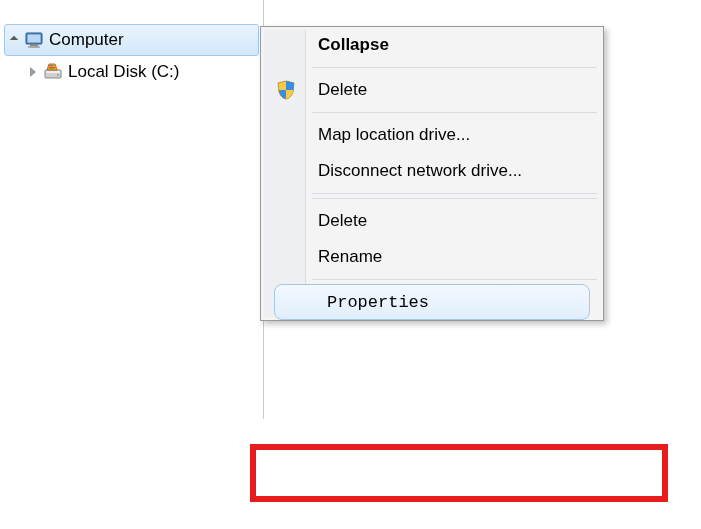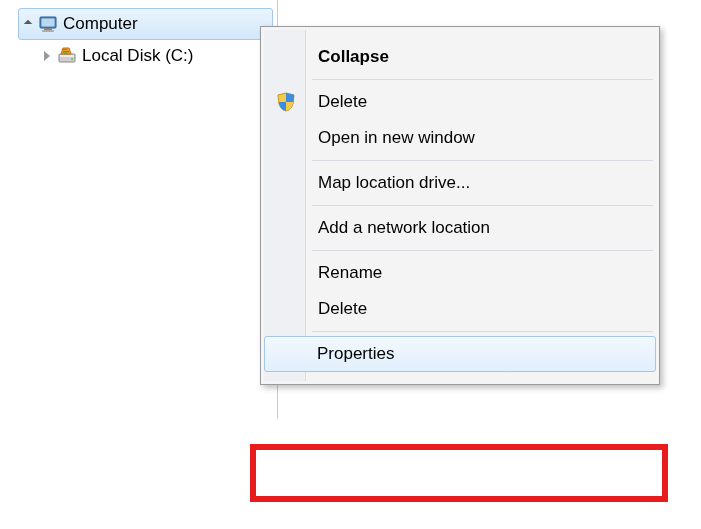--- a/index.html
+++ b/index.html
@@ -9,26 +9,26 @@
     font-size: 17px;
     color: #000;
     background: #fff;
     width: 701px;
     height: 529px;
     position: relative;
     overflow: hidden;
   }
   .tree {
     position: absolute;
-    left: 14px;
+    left: 0;
     top: 0;
     width: 264px;
     height: 419px;
     border-right: 1px solid #b6d0e8;
-    padding-top: 8px;
+    padding-top: 24px;
   }
   .tree-item {
     display: flex;
     align-items: center;
     height: 32px;
     padding-left: 10px;
     cursor: default;
   }
   .tree-item.child { padding-left: 30px; }
   .tree-item.selected {
@@ -60,25 +60,25 @@
     align-items: center;
     justify-content: center;
   }
   .spacer { height: 18px; }
   .label { white-space: nowrap; }
 
   .context-menu {
     position: absolute;
     left: 260px;
     top: 26px;
-    width: 400px;
+    width: 344px;
     background: #f4f4f4;
     border: 1px solid #9a9a9a;
     box-shadow: 3px 3px 6px rgba(0,0,0,0.25);
-    padding: 12px 3px;
+    padding: 0 3px;
   }
   .menu-icon-col {
     position: absolute;
     left: 3px; top: 3px; bottom: 3px;
     width: 42px;
     background: #eef0f4;
     border-right: 1px solid #d8dce2;
   }
   .menu-item {
     position: relative;
@@ -86,23 +86,24 @@
     align-items: center;
     height: 36px;
     padding-left: 54px;
     cursor: default;
     z-index: 2;
   }
   .menu-item.bold { font-weight: bold; }
   .menu-item.hovered {
     background: linear-gradient(#f2f8fe, #e1effc);
     border: 1px solid #a3c8ea;
-    border-radius: 3px;
-    margin: 0 0;
+    border-radius: 8px;
+    margin: 0 10px;
     padding-left: 52px;
+    font-family: Liberation Mono, monospace;
   }
   .menu-sep {
     position: relative;
     height: 1px;
     background: #d8dce2;
     margin: 4px 3px 4px 48px;
     z-index: 2;
   }
   .menu-left-icon {
     position: absolute;
@@ -177,40 +178,37 @@
         <path d="M10 1 L18 3 L17 12 Q15 18 10 19 Q5 18 3 12 L2 3 Z" fill="#f7c948" stroke="#c09820"></path>
         <path d="M10 1 L18 3 L17 12 Q15 18 10 19 Z" fill="#3a8de0"></path>
         <path d="M10 1 L10 19 Q5 18 3 12 L2 3 Z M10 1 L2 3 L3 10 L10 10 Z" fill="#f7c948"></path>
         <path d="M10 1 L18 3 L17 10 L10 10 Z" fill="#3a8de0"></path>
         <path d="M10 10 L17 10 L17 12 Q15 18 10 19 Z" fill="#f7c948"></path>
         <path d="M10 10 L3 10 L3 12 Q5 18 10 19 Z" fill="#3a8de0"></path>
       </svg>
     </span>
     <span>Delete</span>
   </div>
-  <div class="menu-item">
-    <span>Open in new window</span>
-  </div>
   <div class="menu-sep"></div>
 
   <div class="menu-item">
     <span>Map location drive...</span>
   </div>
-  <div class="menu-sep"></div>
-
-  <div class="menu-item">
-    <span>Add a network location</span>
-  </div>
-  <div class="menu-sep"></div>
-
+  <div class="menu-item">
+    <span>Disconnect network drive...</span>
+  </div>
+  <div class="menu-sep"></div>
+
+  <div class="menu-sep"></div>
+
+  <div class="menu-item">
+    <span>Delete</span>
+  </div>
   <div class="menu-item">
     <span>Rename</span>
-  </div>
-  <div class="menu-item">
-    <span>Delete</span>
   </div>
   <div class="menu-sep"></div>
 
   <div class="menu-item hovered">
     <span>Properties</span>
   </div>
 </div>
 
 <div class="highlight-box"></div>
 

